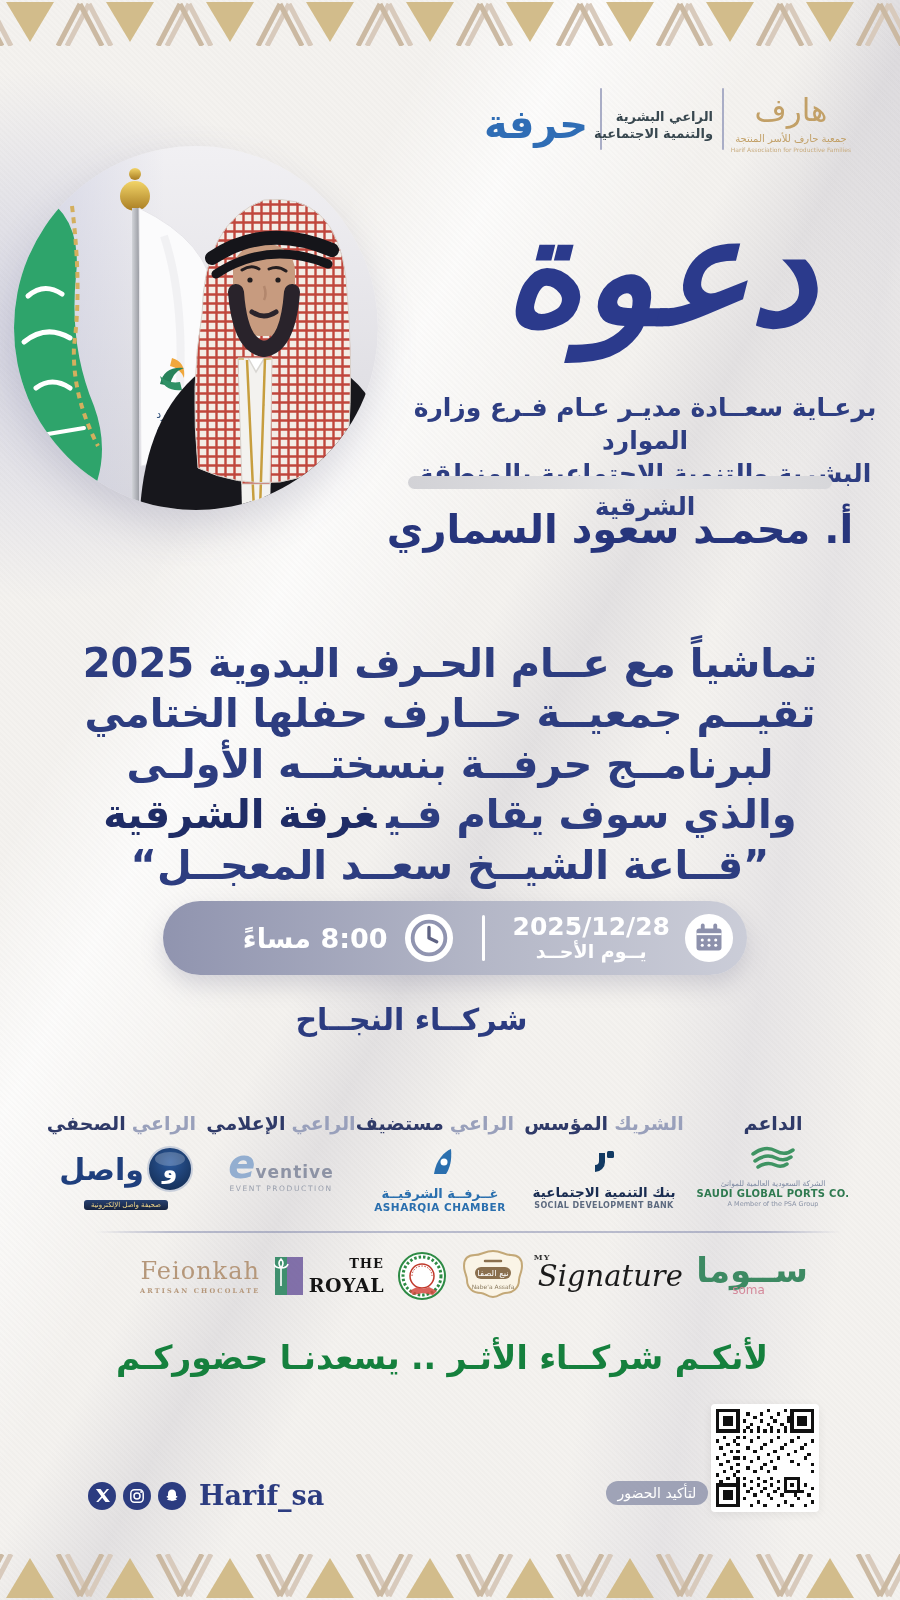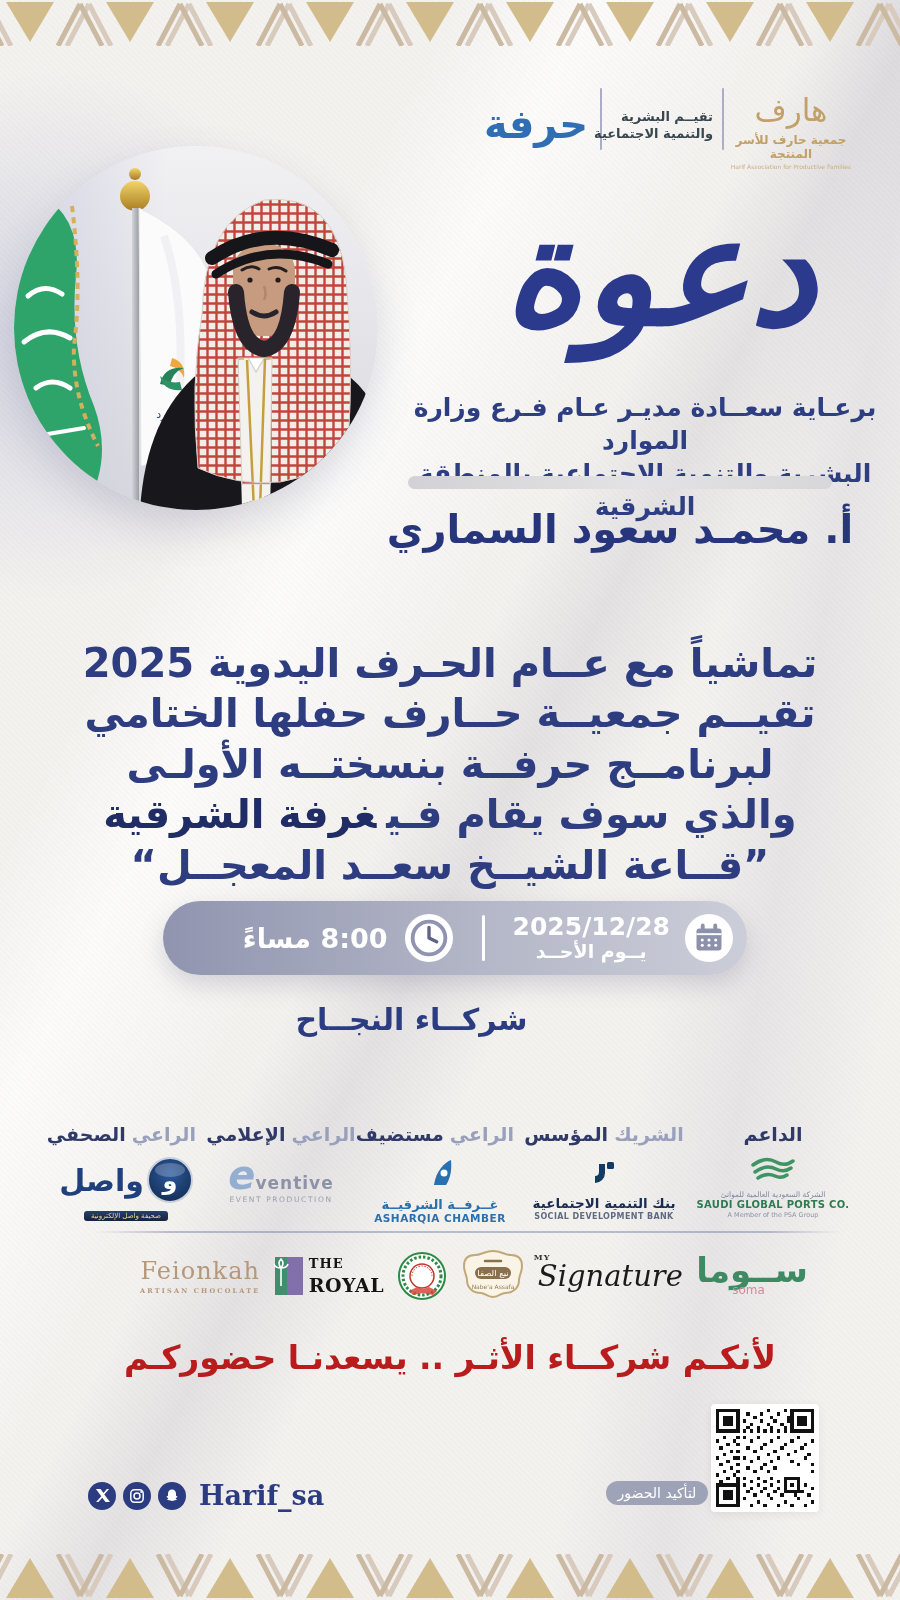--- a/index.html
+++ b/index.html
@@ -25,21 +25,21 @@
     display:flex; align-items:center; justify-content:center;
     color:#2f6db5; font-size:40px; font-weight:800; direction:rtl; }
   .hdr-div { position:absolute; top:88px; width:2px; height:62px; background:#a9adc6; border-radius:1px; }
   .hdr-div.d1 { left:600px; } .hdr-div.d2 { left:722px; }
   .ministry { position:absolute; left:606px; top:98px; width:112px; height:56px;
     display:flex; align-items:center; justify-content:flex-end; gap:5px; }
   .ministry .txt { direction:rtl; text-align:right; font-size:13px; font-weight:700;
     color:#38474f; line-height:1.3; white-space:nowrap; }
   .harif { position:absolute; left:730px; top:92px; width:122px; text-align:center; color:#c2a067; }
   .harif .nm { font-size:31px; font-weight:400; letter-spacing:1px; direction:rtl; }
-  .harif .sa { font-size:12px; font-weight:700; margin-top:5px; direction:rtl; }
+  .harif .sa { font-size:10px; font-weight:400; margin-top:5px; direction:rtl; }
   .harif .se { font-size:6px; color:#c9ad80; margin-top:2px; }
 
   .photo { position:absolute; left:14px; top:146px; width:364px; height:364px;
     border-radius:50%; overflow:hidden; box-shadow: 0 18px 40px rgba(90,90,130,.20); }
 
   .title { position:absolute; left:430px; top:186px; width:460px; text-align:center;
     direction:rtl; font-size:150px; line-height:1.15; font-weight:700; font-style:italic; color:#2b3a8c; }
   .patronage { position:absolute; left:408px; top:391px; width:474px; text-align:center;
     direction:rtl; color:#2e3e82; font-size:25px; font-weight:700; line-height:1.32; }
   .divbar { position:absolute; left:408px; top:476px; width:424px; height:13px; border-radius:7px;
@@ -60,21 +60,21 @@
   .pd2 { font-size:19px; font-weight:600; }
   .pill-sep { width:3px; height:46px; background:#fff; border-radius:2px; margin:0 28px; }
   .pill-time { font-size:27px; font-weight:700; margin-right:16px; direction:rtl; }
 
   .partners-h { position:absolute; left:0; top:1002px; width:823px; text-align:center;
     direction:rtl; font-size:30px; font-weight:700; color:#2c3c80; }
 
   .tiers { position:absolute; left:56px; top:1112px; width:796px;
     display:flex; flex-direction:row-reverse; justify-content:space-between; align-items:flex-start; }
   .tier { text-align:center; }
-  .tier-label { font-size:19px; direction:rtl; margin-bottom:12px; white-space:nowrap;margin-top:11px; }
+  .tier-label { font-size:19px; direction:rtl; margin-bottom:12px; white-space:nowrap; }
   .tl-light { color:#99a0bb; font-weight:700; } .tl-bold { color:#2f3a68; font-weight:800; }
   .t-sgp { width:158px; } .t-sdb { width:168px; } .t-ash { width:148px; } .t-ev { width:158px; } .t-wsl { width:140px; }
   .sgp-ar { font-size:7.5px; color:#7e8aa3; margin-top:3px; direction:rtl; }
   .sgp-en { font-size:10px; font-weight:800; color:#2f7a50; letter-spacing:.3px; }
   .sgp-sub { font-size:6.5px; color:#8a93a6; margin-top:1px; }
   .sdb-ar { font-size:13.5px; font-weight:800; color:#192c51; direction:rtl; margin-top:4px; }
   .sdb-en { font-size:8px; font-weight:700; color:#5e6b80; letter-spacing:.4px; margin-top:1px; }
   .ash-ar { font-size:13px; color:#2a6fae; font-weight:700; direction:rtl; margin-top:4px; }
   .ash-en { font-size:10.5px; font-weight:800; color:#2a6fae; letter-spacing:.5px; }
   .ev-row { display:flex; align-items:baseline; justify-content:center; margin-top:14px; }
@@ -87,31 +87,31 @@
     border-radius:3px; padding:1px 7px; display:inline-block; direction:rtl; }
 
   .r2line { position:absolute; left:95px; top:1231px; width:746px; height:2px;
     background:linear-gradient(90deg,rgba(90,100,150,0),rgba(90,100,150,.38) 10%,rgba(90,100,150,.38) 90%,rgba(90,100,150,0)); }
   .row2 { position:absolute; left:140px; top:1240px; width:668px; height:72px;
     display:flex; justify-content:space-between; align-items:center; }
   .feionkah { text-align:center; color:#b5977a; font-family:"DejaVu Serif",serif; }
   .feionkah .fn { font-size:24px; letter-spacing:1px; }
   .feionkah .ft { font-size:6.5px; letter-spacing:2.2px; margin-top:2px;font-weight:bold; }
   .royal { display:flex; align-items:center; gap:5px; }
-  .royal .rt { font-family:"DejaVu Serif",serif; color:#141414; text-align:left; line-height:1; }
+  .royal .rt { font-family:"DejaVu Serif",serif; color:#141414; text-align:right; line-height:1; }
   .royal .r1 { font-size:13px; font-weight:700; letter-spacing:1px; }
   .royal .r2 { font-size:19px; font-weight:700; letter-spacing:.5px; margin-top:6px; }
   .sig { position:relative; font-family:"DejaVu Serif",serif; font-style:italic; font-size:29px; color:#1b1b1b; }
   .sig-my { position:absolute; left:-4px; top:-7px; font-size:8px; font-style:normal; font-weight:700; letter-spacing:1px; color:#333; }
   .soma { text-align:left; }
   .soma-ar { font-size:34px; font-weight:700; color:#3d8a63; direction:rtl; line-height:.9; }
   .soma-en { font-size:12px; color:#d4899b; padding-left:36px; margin-top:-2px; }
 
-  .closing { position:absolute; left:100px; top:1338px; width:700px; text-align:center;
-    direction:rtl; font-size:33px; font-weight:700; color:#b91c1c; }
+  .closing { position:absolute; left:92px; top:1338px; width:700px; text-align:center;
+    direction:rtl; font-size:33px; font-weight:700; color:#15803d; }
 
   .qr { position:absolute; left:711px; top:1404px; width:108px; height:108px; background:#fff;
     padding:5px; border-radius:4px; box-shadow:0 2px 10px rgba(0,0,0,.07); }
   .qr-label { position:absolute; left:606px; top:1481px; width:102px; height:24px; border-radius:12px;
     background:rgba(148,153,175,.88); color:#fff; font-size:14px; line-height:24px;
     text-align:center; direction:rtl; }
 
   .social { position:absolute; left:88px; top:1480px; display:flex; align-items:center; gap:7px; }
   .soc { width:28px; height:28px; border-radius:50%; background:#2c3c80;
     display:flex; align-items:center; justify-content:center; }
@@ -172,21 +172,21 @@
         <rect width="900" height="46" fill="url(#saduT)"></rect>
       </g>
   </svg>
 
   <div class="hirfa">
     <span>حرفة</span>
   </div>
   <div class="hdr-div d1"></div>
   <div class="ministry">
     <div class="txt">
-      <div>تقيــم البشرية</div>
+      <div>الراعي البشرية</div>
       <div>والتنمية الاجتماعية</div>
     </div>
     <svg width="46" height="46" viewBox="0 0 46 46">
       <path d="M23 5 C33 8 38 17 35 27 C33 19 28 13 19 11 Z" fill="#f0a73c"></path>
       <path d="M8 25 C14 13 29 10 39 16 C28 15 17 20 13 32 Z" fill="#1f7a52"></path>
       <path d="M22 41 C12 38 7 28 10 18 C12 27 18 33 28 35 Z" fill="#2c9066"></path>
       <path d="M30 34 C38 30 41 22 38 14 C41 20 44 28 38 36 Z" fill="#1f7a52"></path>
     </svg>
   </div>
   <div class="hdr-div d2"></div>

